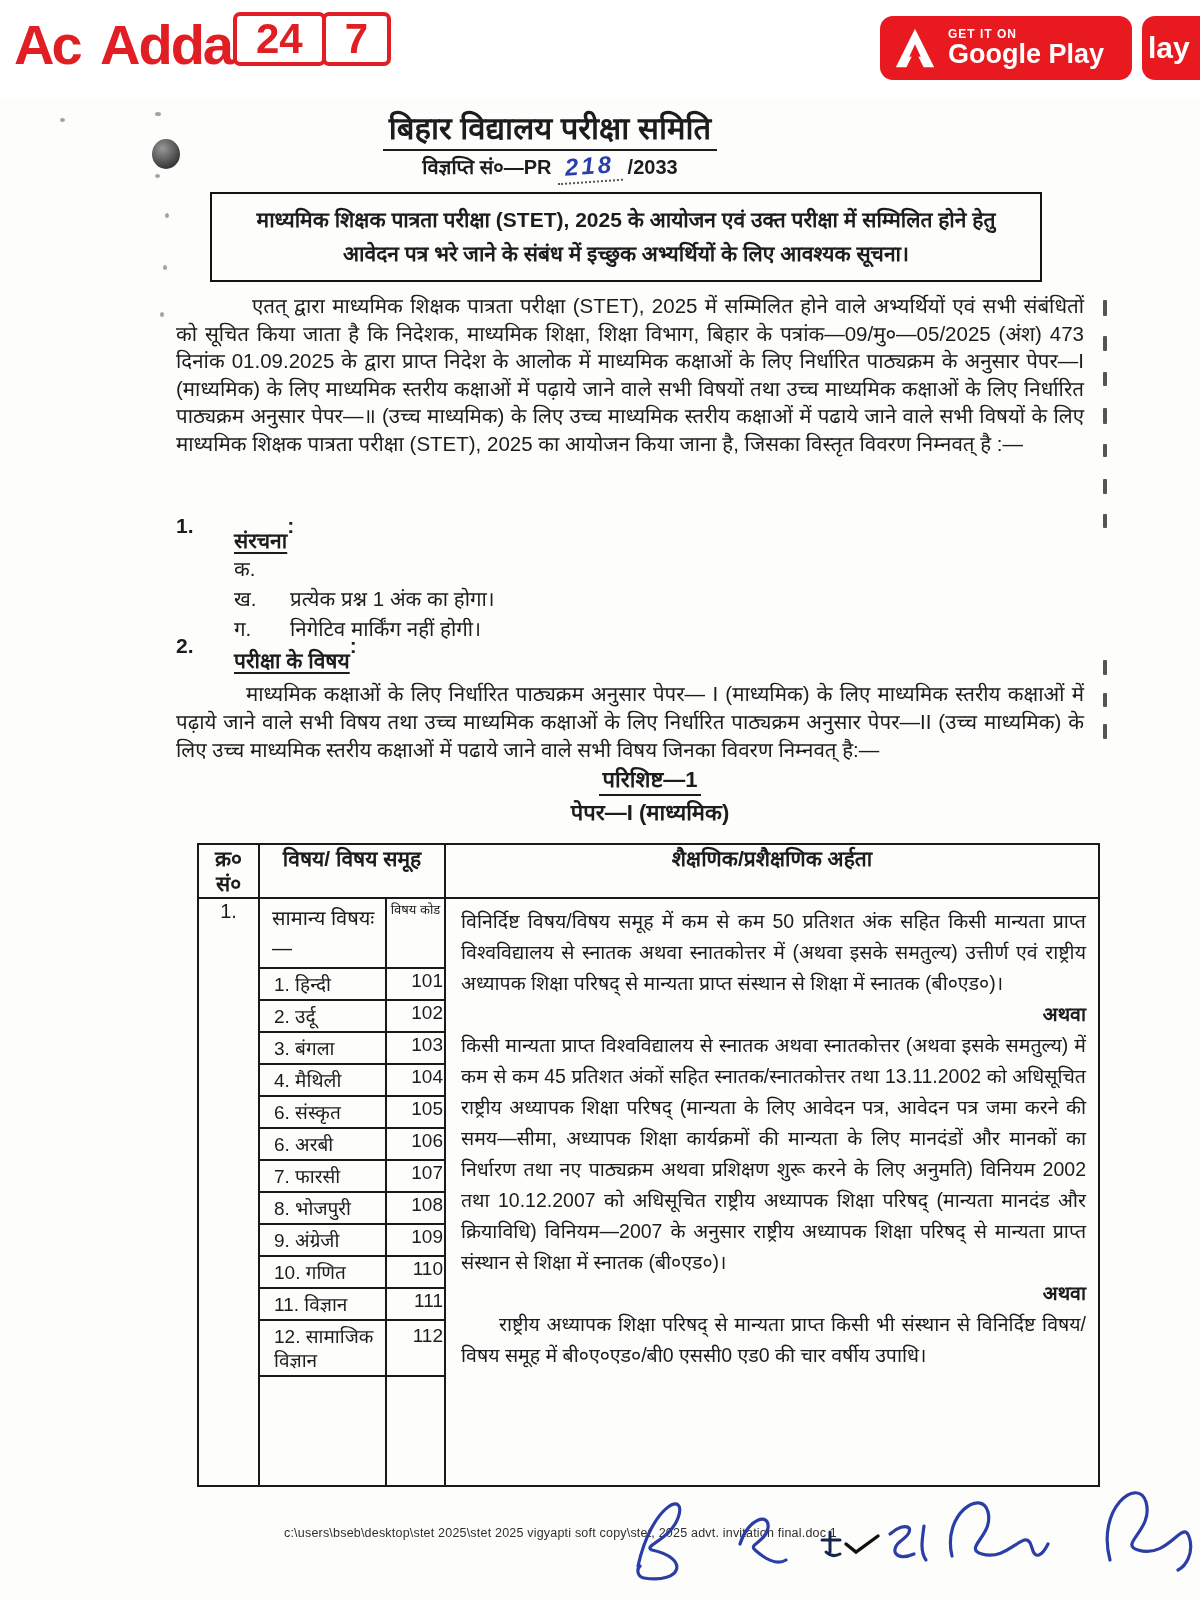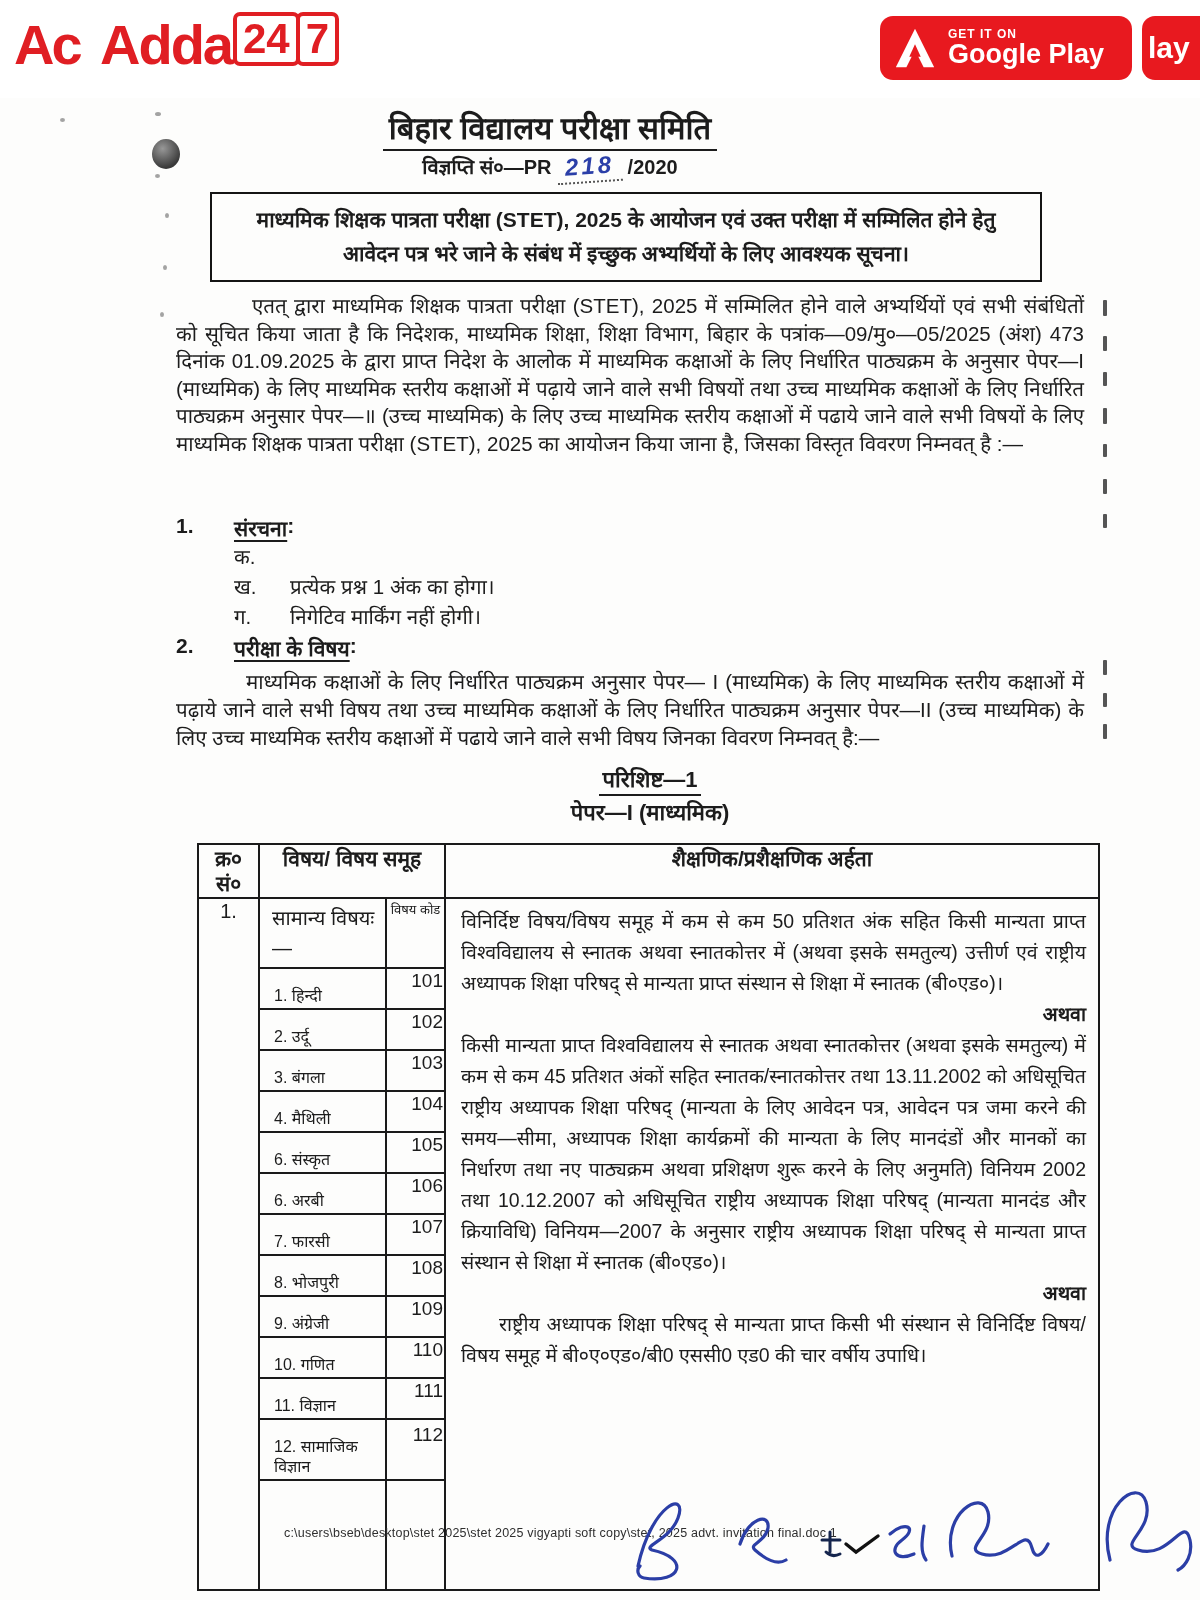--- a/index.html
+++ b/index.html
@@ -7,21 +7,21 @@
     width:1200px;height:1600px;position:relative;overflow:hidden;
     background:#fdfdfc;color:#1c1c1c;
     font-family:"Liberation Sans","DejaVu Sans",sans-serif;
   }
   
   .topbar{position:absolute;top:0;left:0;width:1200px;height:98px;background:#ffffff;}
   .adda-logo{position:absolute;left:14px;top:12px;display:flex;align-items:flex-start;color:#e01e23;}
   .logo-frag{font-size:56px;font-weight:800;letter-spacing:-3px;margin-right:14px;width:72px;overflow:hidden;white-space:nowrap;}
   .logo-word{font-size:56px;font-weight:800;letter-spacing:-2px;}
   .logo-boxes{display:flex;margin-left:5px;}
-  .logo-box{border:4px solid #e01e23;border-radius:7px;font-size:42px;font-weight:800;padding:1px 6px;line-height:1.05;margin-left:-4px;background:#fff;}
+  .logo-box{border:4px solid #e01e23;border-radius:7px;font-size:42px;font-weight:800;padding:1px 19px;line-height:1.05;margin-left:-4px;background:#fff;}
   .play-badge{position:absolute;left:880px;top:16px;width:252px;height:64px;background:#e8191f;border-radius:13px;
     display:flex;align-items:center;box-sizing:border-box;padding:0 12px;color:#fff;}
   .badge-a{width:46px;height:46px;margin-right:10px;flex:0 0 auto;}
   .badge-text{display:flex;flex-direction:column;line-height:1.05;}
   .badge-l1{font-size:12px;letter-spacing:1px;font-weight:bold;}
   .badge-l2{font-size:27px;font-weight:800;}
   .play-badge-partial{position:absolute;left:1142px;top:16px;width:58px;height:64px;background:#e8191f;
     border-radius:13px 0 0 13px;color:#fff;font-size:30px;font-weight:800;display:flex;align-items:center;padding-left:6px;box-sizing:border-box;}
   
   .punch-hole{position:absolute;left:152px;top:139px;width:28px;height:30px;border-radius:50%;
@@ -34,34 +34,34 @@
   .ref-line{position:absolute;top:152px;left:0;width:1100px;text-align:center;font-size:20px;font-weight:bold;}
   .ref-number{color:#2b3fa8;font-size:24px;font-style:italic;font-weight:bold;display:inline-block;
     border-bottom:2px dotted #555;padding:0 8px 1px;transform:rotate(-4deg);letter-spacing:3px;}
   .notice-box{position:absolute;left:210px;top:192px;width:832px;height:90px;border:2.5px solid #141414;
     box-sizing:border-box;text-align:center;font-weight:bold;font-size:21px;line-height:34px;padding-top:9px;}
   .intro{position:absolute;left:176px;top:292px;width:908px;margin:0;font-size:20.5px;line-height:27.5px;
     text-align:justify;text-indent:76px;}
   .sec{position:absolute;left:176px;width:908px;font-size:20.5px;}
   .sec-head{display:flex;font-weight:bold;font-size:21px;}
   .sec-num{width:58px;}
-  .sec-title{text-decoration:underline;text-underline-offset:4px;}
+  .sec-title{text-decoration:underline;text-underline-offset:4px;margin-top:12px;}
   .sec-suffix{text-decoration:none;font-weight:bold;}
   .sub-item{display:flex;line-height:30px;}
   .sub-label{margin-left:58px;width:56px;}
   .sec-para{margin:6px 0 0;text-align:justify;text-indent:70px;line-height:27.8px;}
   .appendix-title{position:absolute;left:200px;top:763px;width:900px;text-align:center;font-size:22px;font-weight:bold;}
   .appendix-title span{border-bottom:2px solid #1c1c1c;padding:0 4px 2px;}
   .paper-title{position:absolute;left:200px;top:796px;width:900px;text-align:center;font-size:22px;font-weight:bold;}
   
   table.main{position:absolute;left:197px;top:843px;width:901px;border-collapse:collapse;table-layout:fixed;}
   table.main td{border:2px solid #1a1a1a;box-sizing:border-box;vertical-align:top;}
   td.hdr{font-weight:bold;font-size:21px;text-align:center;vertical-align:middle;line-height:1.2;}
   td.sn-cell{text-align:center;vertical-align:middle;font-size:20px;}
-  td.subj-name{font-size:16px;padding:17px 4px 2px 14px;line-height:1.25;vertical-align:middle;}
+  td.subj-name{font-size:19px;padding:4px 4px 2px 14px;line-height:1.25;vertical-align:middle;}
   td.subj-code{font-size:19px;text-align:right;vertical-align:middle;}
   td.subj-head{font-size:20px;font-weight:normal;padding:4px 4px 4px 12px;line-height:1.5;vertical-align:middle;}
   td.code-head{font-size:13px;text-align:center;vertical-align:middle;line-height:1.5;}
   td.qual{padding:7px 12px 4px 15px;font-size:19.5px;line-height:31px;text-align:justify;}
   .qual p{margin:0;}
   .qual .or{text-align:right;font-weight:bold;text-indent:0;}
   .qual .indent{text-indent:38px;}
   
   .footer-path{position:absolute;left:284px;top:1526px;font-size:12.5px;color:#2e2e2e;letter-spacing:.2px;}
   .signatures{position:absolute;left:590px;top:1448px;width:610px;height:150px;}
@@ -112,21 +112,21 @@
 <div class="edge-mark" style="top:693px;height:14px;"></div>
 <div class="edge-mark" style="top:724px;height:15px;"></div>
 
 <div class="doc-title">
   <span>बिहार विद्यालय परीक्षा समिति</span>
 </div>
 
 <div class="ref-line">
   <span>विज्ञप्ति सं०—PR</span>
   <span class="ref-number">218</span>
-  <span>/2020</span>
+  <span>/2033</span>
 </div>
 
 <div class="notice-box">
   <div>माध्यमिक शिक्षक पात्रता परीक्षा (STET), 2025 के आयोजन एवं उक्त परीक्षा में सम्मिलित होने हेतु</div>
   <div>आवेदन पत्र भरे जाने के संबंध में इच्छुक अभ्यर्थियों के लिए आवश्यक सूचना।</div>
 </div>
 
 <p class="intro">एतत् द्वारा माध्यमिक शिक्षक पात्रता परीक्षा (STET), 2025 में सम्मिलित होने वाले अभ्यर्थियों एवं सभी संबंधितों को सूचित किया जाता है कि निदेशक, माध्यमिक शिक्षा, शिक्षा विभाग, बिहार के पत्रांक—09/मु०—05/2025 (अंश) 473 दिनांक 01.09.2025 के द्वारा प्राप्त निदेश के आलोक में माध्यमिक कक्षाओं के लिए निर्धारित पाठ्यक्रम के अनुसार पेपर—I (माध्यमिक) के लिए माध्यमिक स्तरीय कक्षाओं में पढ़ाये जाने वाले सभी विषयों तथा उच्च माध्यमिक कक्षाओं के लिए निर्धारित पाठ्यक्रम अनुसार पेपर—॥ (उच्च माध्यमिक) के लिए उच्च माध्यमिक स्तरीय कक्षाओं में पढाये जाने वाले सभी विषयों के लिए माध्यमिक शिक्षक पात्रता परीक्षा (STET), 2025 का आयोजन किया जाना है, जिसका विस्तृत विवरण निम्नवत् है :—</p>
 
 <div class="sec" style="top:514px;">

